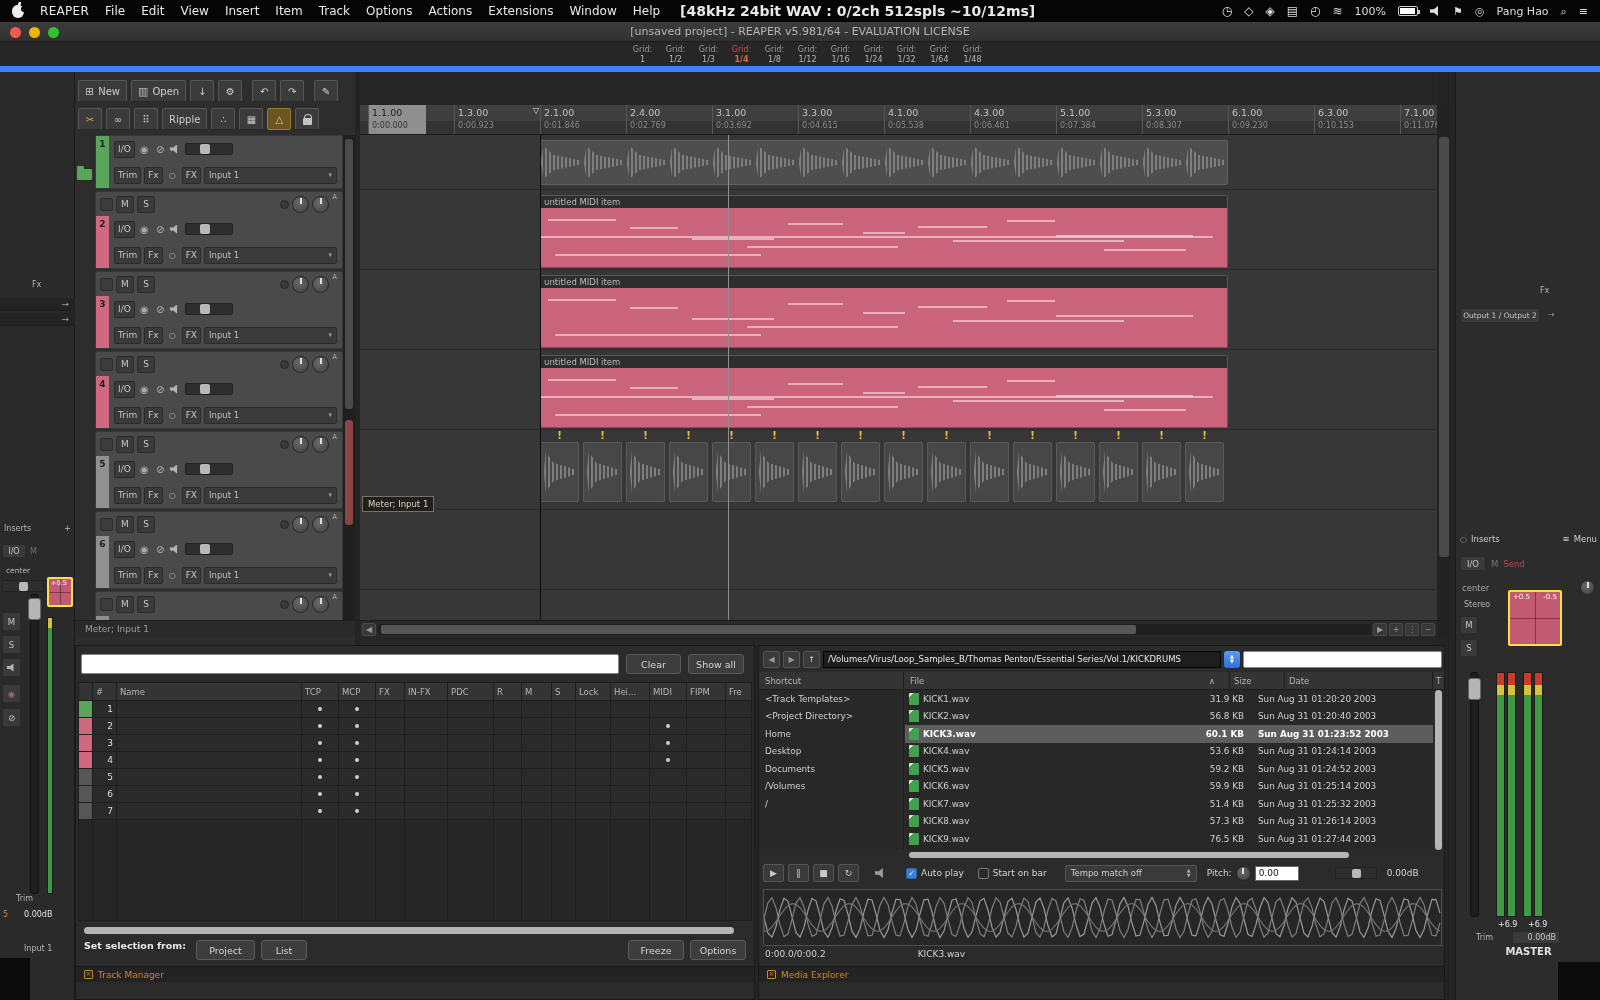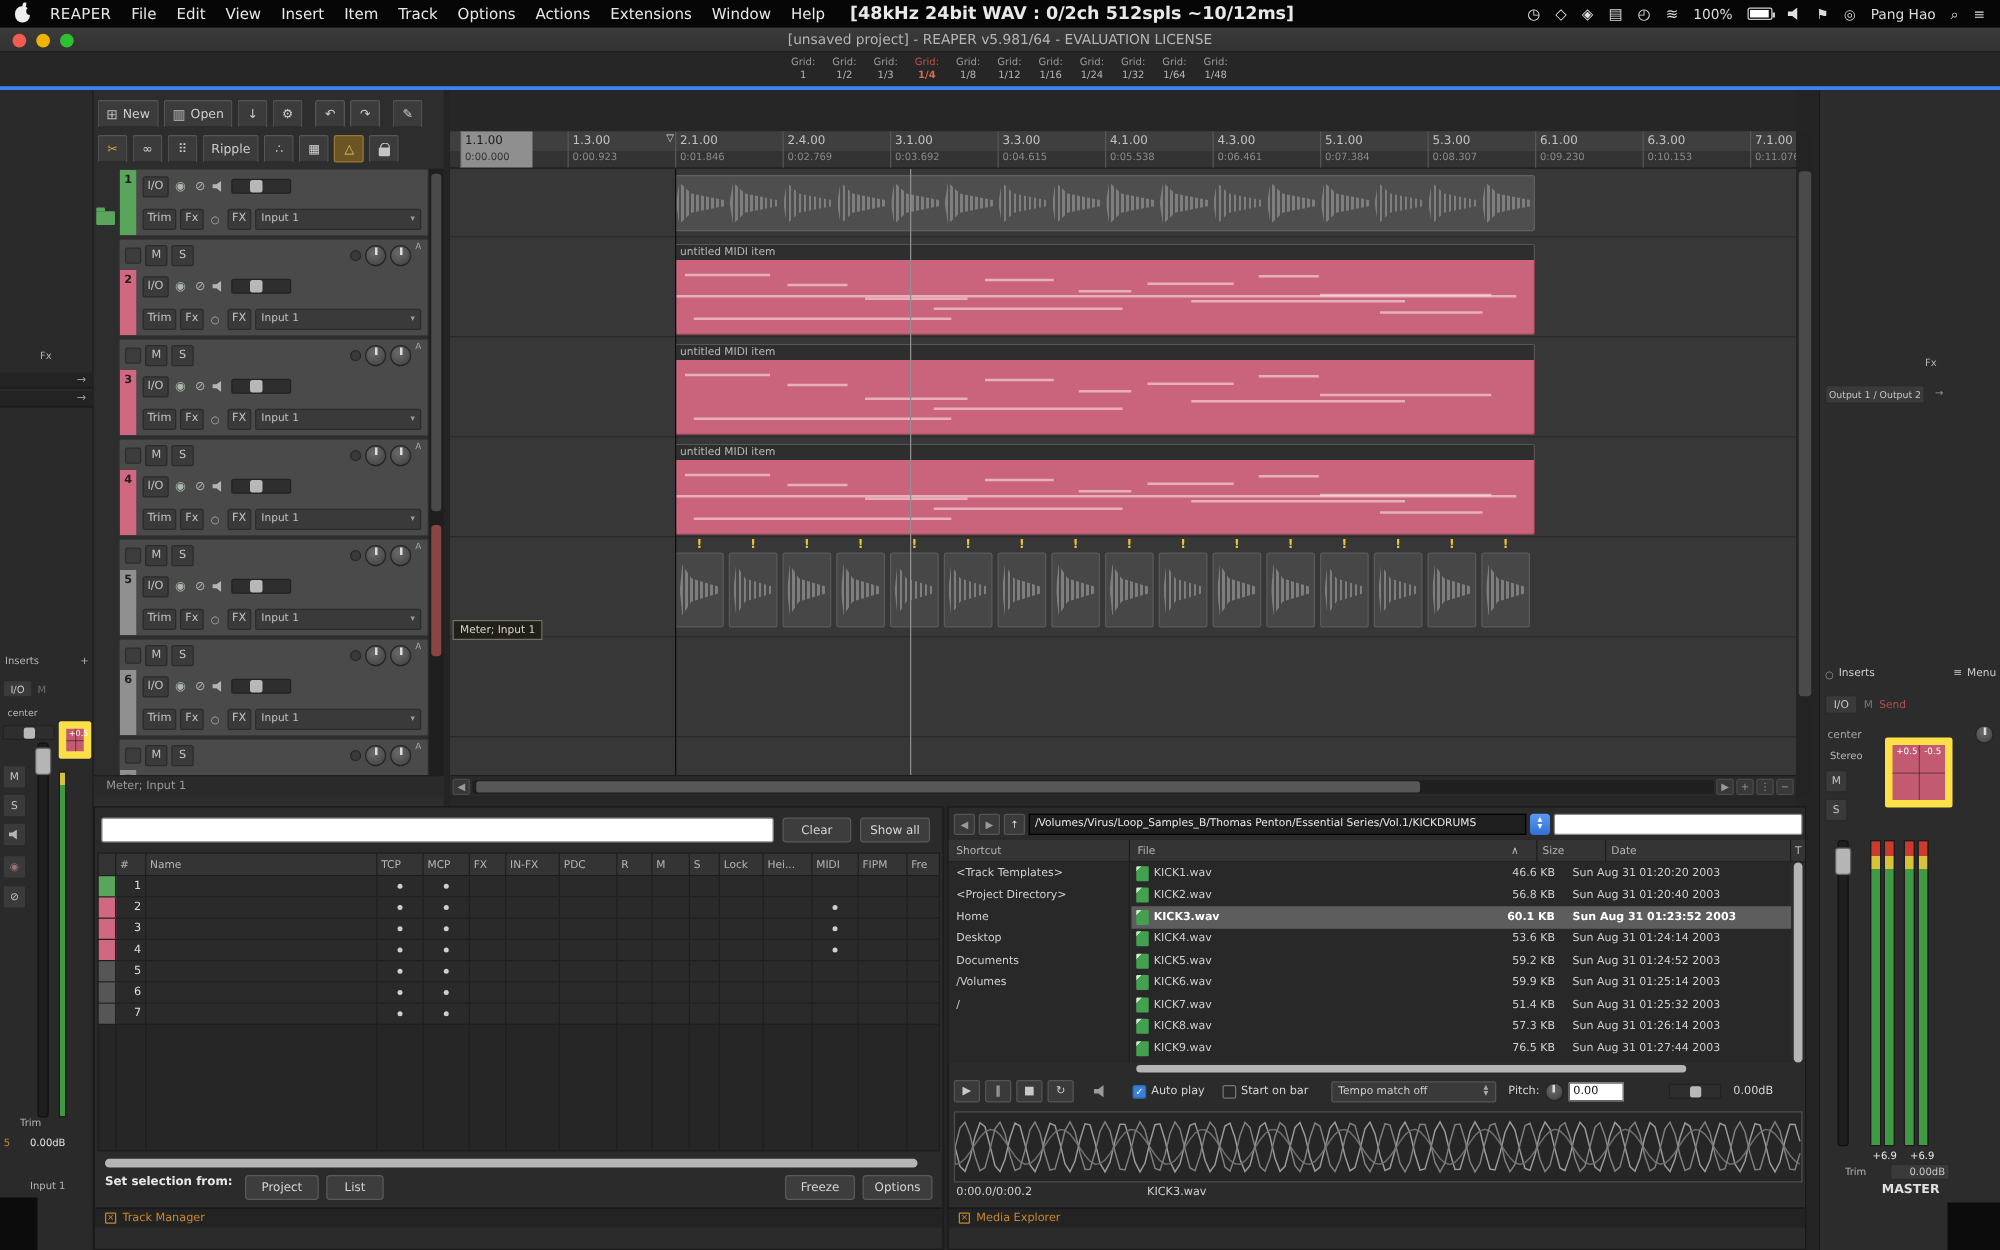--- a/index.html
+++ b/index.html
@@ -18,21 +18,21 @@
 .apple-ico:after{content:'';position:absolute;top:1px;right:-3px;width:6px;height:6px;background:#060606;border-radius:50%}
 .battery{width:20px;height:10px;border:1px solid #cfcfcf;border-radius:2px;position:relative}
 .battery i{position:absolute;left:1px;top:1px;bottom:1px;width:15px;background:#fff}
 .battery:after{content:'';position:absolute;right:-3px;top:2.5px;width:2px;height:4px;background:#cfcfcf}
 .spk{width:11px;height:10px;background:#e0e0e0;clip-path:polygon(0 32%,34% 32%,72% 0,72% 100%,34% 68%,0 68%)}
 
 #titlebar{position:absolute;left:0;top:22px;width:1600px;height:20px;background:linear-gradient(#3c3c3c,#313131);display:flex;align-items:center;justify-content:center;font-size:11px;color:#b5b5b5;border-bottom:1px solid #1d1d1d}
 .tlights{position:absolute;left:10px;top:5px;display:flex;gap:8px}
 .tlight{width:11px;height:11px;border-radius:50%}
 
-#gridbar{position:absolute;left:0;top:42px;width:1600px;height:30px;background:#262626;border-bottom:3px solid #3b82f6}
+#gridbar{position:absolute;left:0;top:42px;width:1600px;height:30px;background:#262626;border-bottom:6px solid #3b82f6}
 #grid-cells{position:absolute;left:630px;top:3px;display:flex;gap:8px}
 .gcell{width:25px;text-align:center;line-height:1.2;font-size:8px;color:#9a9a9a}
 .gcell .gval{display:block;color:#b5b5b5}
 .gcell.active{color:#c0504a}
 .gcell.active .gval{color:#d86a50;font-weight:bold}
 
 #tcp{position:absolute;left:75px;top:72px;width:280px;height:573px;background:#2d2d2d}
 .tb-row{position:absolute;display:flex;gap:4px;align-items:center}
 .tbtn2{height:22px;background:#3b3b3b;border:1px solid #565656;border-bottom-color:#2a2a2a;border-radius:2px;color:#ccc;display:flex;align-items:center;gap:4px;padding:0 6px;font-size:10px}
 .tbtn2 .ic{font-size:11px;color:#bdbdbd}
@@ -147,21 +147,21 @@
 #me-wave{position:absolute;left:4px;top:243px;width:679px;height:57px;background:#262626;border:1px solid #4e4e4e}
 #me-status{position:absolute;left:6px;top:303px;width:677px;height:14px;display:flex;font-size:9px;color:#cfcfcf}
 #me-status .t2{margin-left:92px}
 
 #master{position:absolute;left:1455px;top:72px;width:145px;height:928px;background:#2c2c2c;border-left:1px solid #1a1a1a}
 #leftstrip{position:absolute;left:0;top:72px;width:75px;height:928px;background:#2a2a2a;border-right:1px solid #1a1a1a}
 .tinybtn{position:absolute;background:#3a3a3a;border:1px solid #2a2a2a;border-radius:2px;color:#c5c5c5;font-size:8.5px;display:flex;align-items:center;justify-content:center}
 .meterbar{position:absolute;width:9px;background:linear-gradient(#cc3a2e 0 12px,#d8c23a 12px 22px,#3f9a43 22px 100%);border:1px solid #1c1c1c}
 .vfader{position:absolute;width:9px;background:#1e1e1e;border:1px solid #111;border-radius:3px}
 .vfthumb{position:absolute;width:13px;height:22px;background:#b5b5b5;border-radius:3px;border:1px solid #666}
-.panbox{position:absolute;background:#c25a72;border:6px solid #fde047;border-radius:2px}
+.panbox{position:absolute;background:#c25a72;border:2px solid #fde047;border-radius:2px}
 .panbox:before{content:'';position:absolute;left:50%;top:0;bottom:0;width:1px;background:rgba(0,0,0,.35)}
 .panbox:after{content:'';position:absolute;top:50%;left:0;right:0;height:1px;background:rgba(0,0,0,.35)}
 .tinytxt{position:absolute;font-size:8px;color:#b5b5b5}
 .sendrow{position:absolute;left:0;width:75px;height:13px;background:#232323;border-bottom:1px solid #1b1b1b}
 .sendrow span{position:absolute;right:6px;top:1px;color:#9a9a9a;font-size:9px}
 </style>
 </head>
 <body>
 
 <div id="menubar">
@@ -1078,21 +1078,21 @@
       <div class="me-sc">Home</div>
       <div class="me-sc">Desktop</div>
       <div class="me-sc">Documents</div>
       <div class="me-sc">/Volumes</div>
       <div class="me-sc">/</div>
     </div>
   <div id="me-files">
       <div class="merow">
         <div class="ficon"></div>
         <div class="fname">KICK1.wav</div>
-        <div class="fsize">46.6 KB</div>
+        <div class="fsize">31.9 KB</div>
         <div class="fdate">Sun Aug 31 01:20:20 2003</div>
       </div>
       <div class="merow">
         <div class="ficon"></div>
         <div class="fname">KICK2.wav</div>
         <div class="fsize">56.8 KB</div>
         <div class="fdate">Sun Aug 31 01:20:40 2003</div>
       </div>
       <div class="merow sel">
         <div class="ficon"></div>

